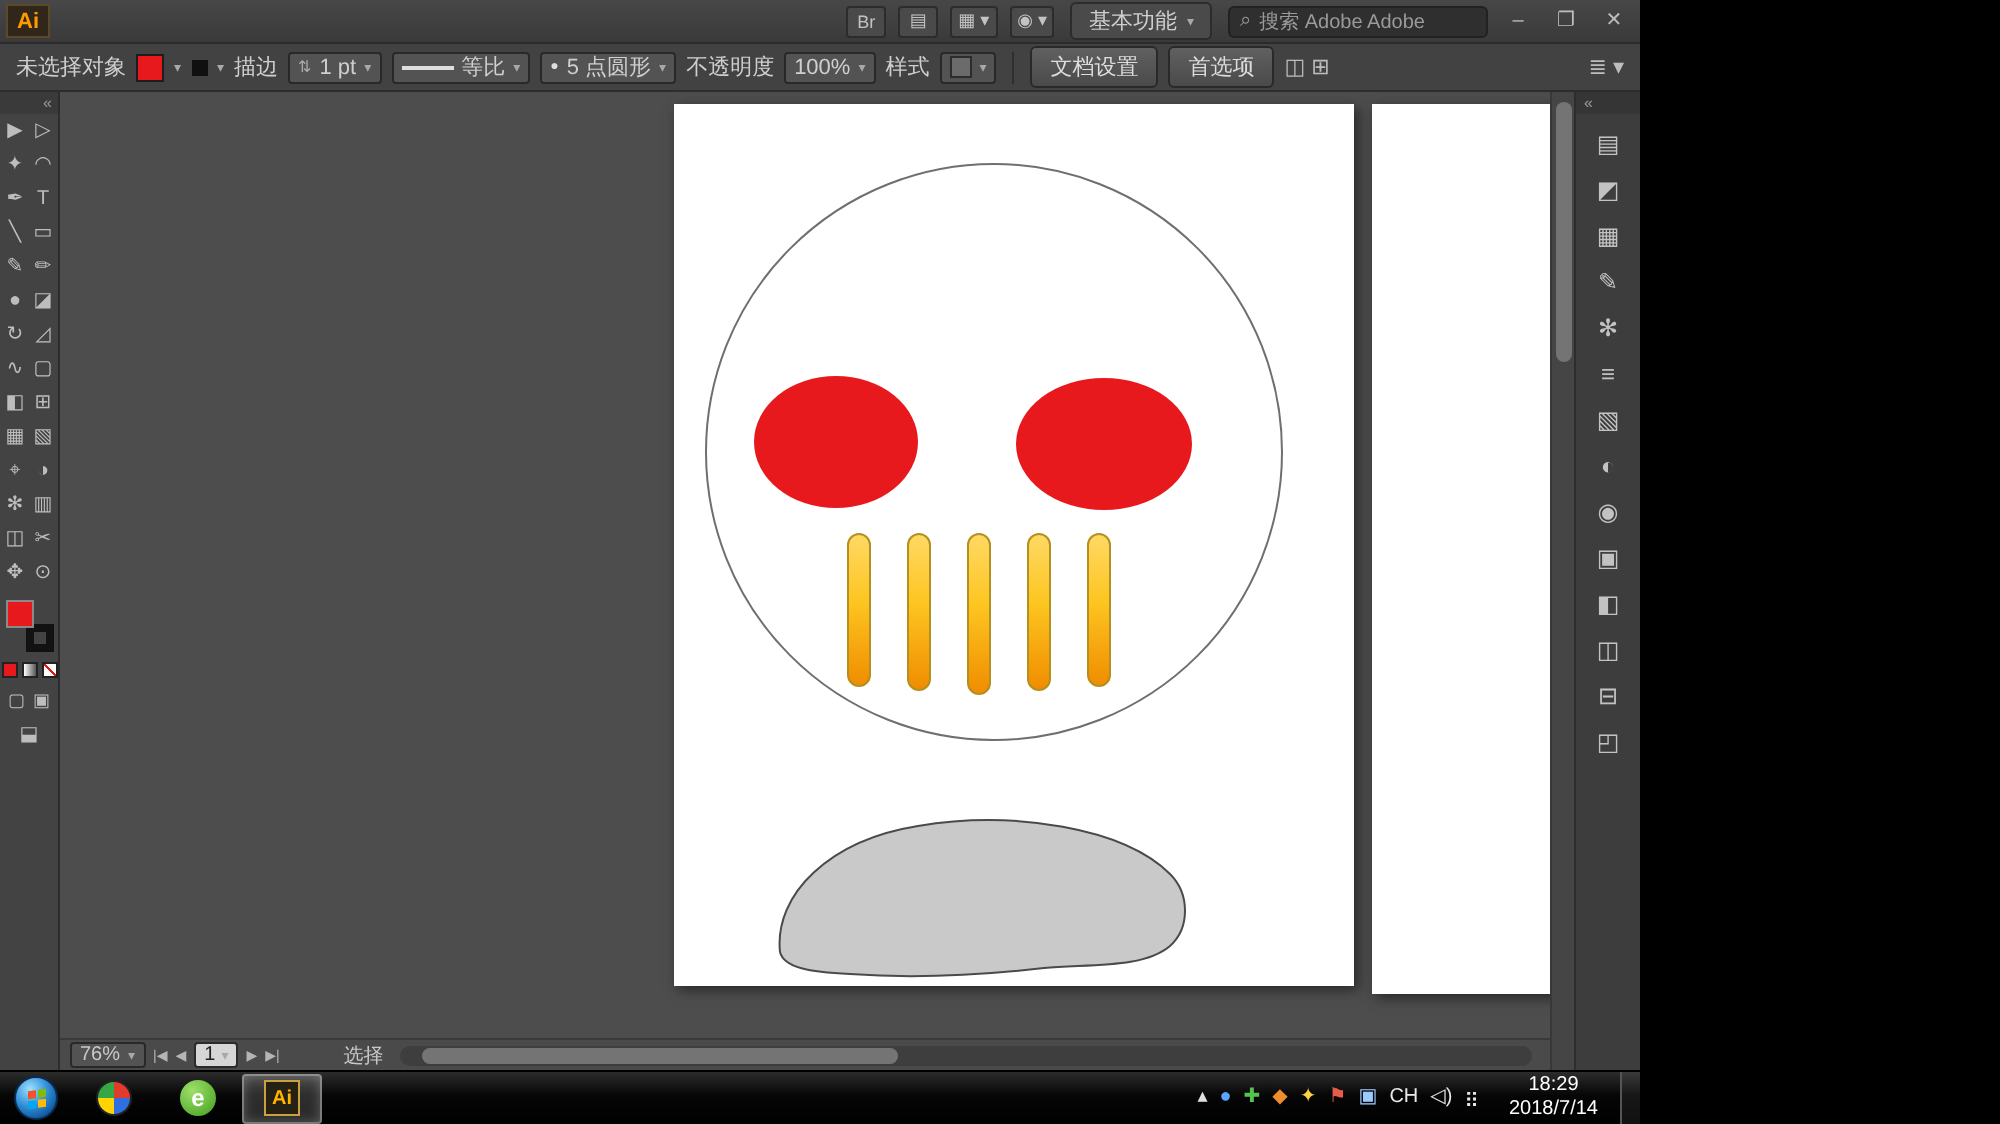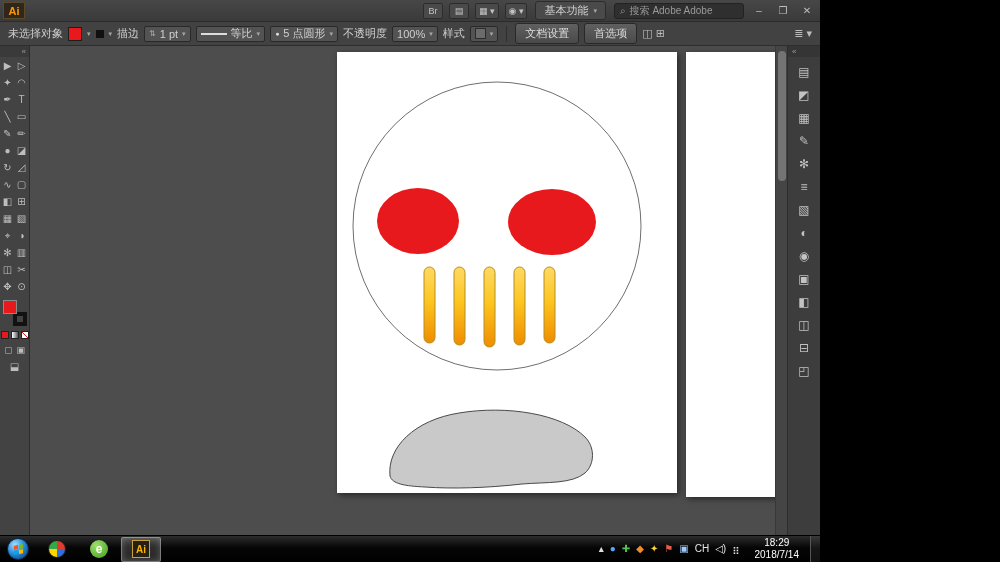--- a/index.html
+++ b/index.html
@@ -261,20 +261,38 @@
             <rect x="87" y="215" width="11" height="76" rx="5.5" fill="url(#toothGrad)" stroke="#b5901e" stroke-width="1"></rect>
             <rect x="117" y="215" width="11" height="78" rx="5.5" fill="url(#toothGrad)" stroke="#b5901e" stroke-width="1"></rect>
             <rect x="147" y="215" width="11" height="80" rx="5.5" fill="url(#toothGrad)" stroke="#b5901e" stroke-width="1"></rect>
             <rect x="177" y="215" width="11" height="78" rx="5.5" fill="url(#toothGrad)" stroke="#b5901e" stroke-width="1"></rect>
             <rect x="207" y="215" width="11" height="76" rx="5.5" fill="url(#toothGrad)" stroke="#b5901e" stroke-width="1"></rect>
             <path d="M 53 424 C 50 395 78 368 122 361 C 170 353 225 362 248 385 C 258 395 258 412 248 421 C 235 432 210 430 185 432 C 150 436 115 437 88 435 C 68 434 55 432 53 424 Z" fill="#c9c9c9" stroke="#4a4a4a" stroke-width="1"></path>
           </svg>
       </div>
       <div class="artboard artboard-2"></div>
 
+      <div class="bottombar">
+        <span class="dd">
+          <span>76%</span>
+          <span class="caret">▾</span>
+        </span>
+        <span class="nav-ic">|◀</span>
+        <span class="nav-ic">◀</span>
+        <span class="ab-num">
+          <span>1</span>
+          <span class="caret">▾</span>
+        </span>
+        <span class="nav-ic">▶</span>
+        <span class="nav-ic">▶|</span>
+        <span class="status-text">选择</span>
+        <span class="hscroll">
+          <span class="hthumb"></span>
+        </span>
+      </div>
     </div>
 
     <div class="vscroll">
       <div class="vthumb"></div>
     </div>
 
     <div class="rightstrip">
       <div class="rs-head">«</div>
       <div class="rs-icons">
           <div class="rs-icon">▤</div>

